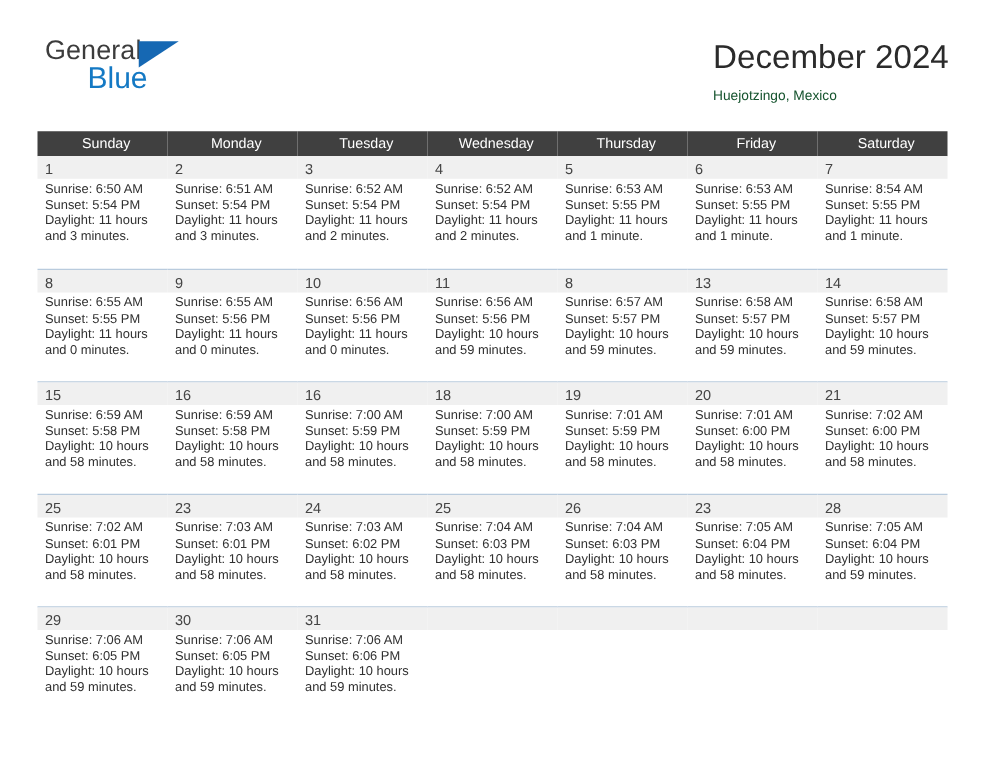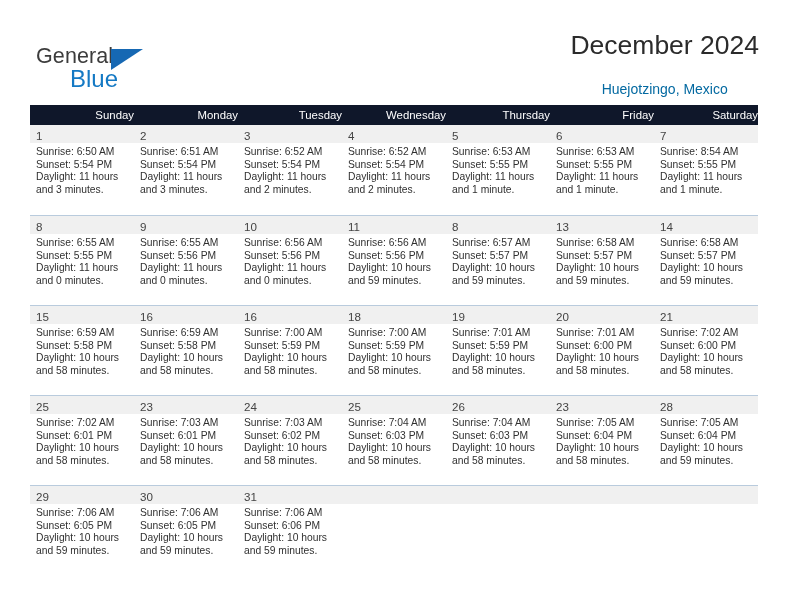--- a/index.html
+++ b/index.html
@@ -25,21 +25,21 @@
   .header {
     position: absolute;
     left: 30px;
     top: 28px;
     right: 33px;
     height: 66px;
   }
   .logo {
     position: absolute;
     left: 6px;
-    top: 16px;
+    top: 0;
     width: 170px;
     height: 56px;
   }
   .logo-general {
     position: absolute;
     left: 0;
     top: 0;
     font-size: 21.5px;
     letter-spacing: 0.1px;
     color: #3c3c3c;
@@ -59,52 +59,52 @@
     left: 34px;
     top: 21px;
     font-size: 24px;
     color: #1479c4;
     font-family: "Liberation Sans", sans-serif;
   }
   .title-block {
     position: absolute;
     right: 0;
     top: 0;
-    text-align: center;
+    text-align: left;
   }
   .cal-title {
     font-size: 26.5px;
     color: #2b2b2b;
     line-height: 34px;
     white-space: nowrap;
     font-weight: normal;
   }
   .cal-subtitle {
-    font-size: 14px;
-    color: #0369a1;
+    font-size: 11px;
+    color: #14532d;
     line-height: 22px;
-    margin-top: 16px;
+    margin-top: 4px;
     white-space: nowrap;
   }
 
   
   .calendar {
     position: absolute;
     left: 30px;
     top: 105px;
     width: 728px;
     border-collapse: collapse;
     table-layout: fixed;
   }
   .calendar th {
-    background: #0f172a;
+    background: #404040;
     color: #ffffff;
     font-size: 11.4px;
     font-weight: normal;
-    text-align: right;
+    text-align: center;
     padding: 4px 0 4px 6px;
     height: 19px;
     box-sizing: border-box;
     border: none;
   }
   .calendar td {
     width: 104px;
     vertical-align: top;
     padding: 0;
     border: none;

